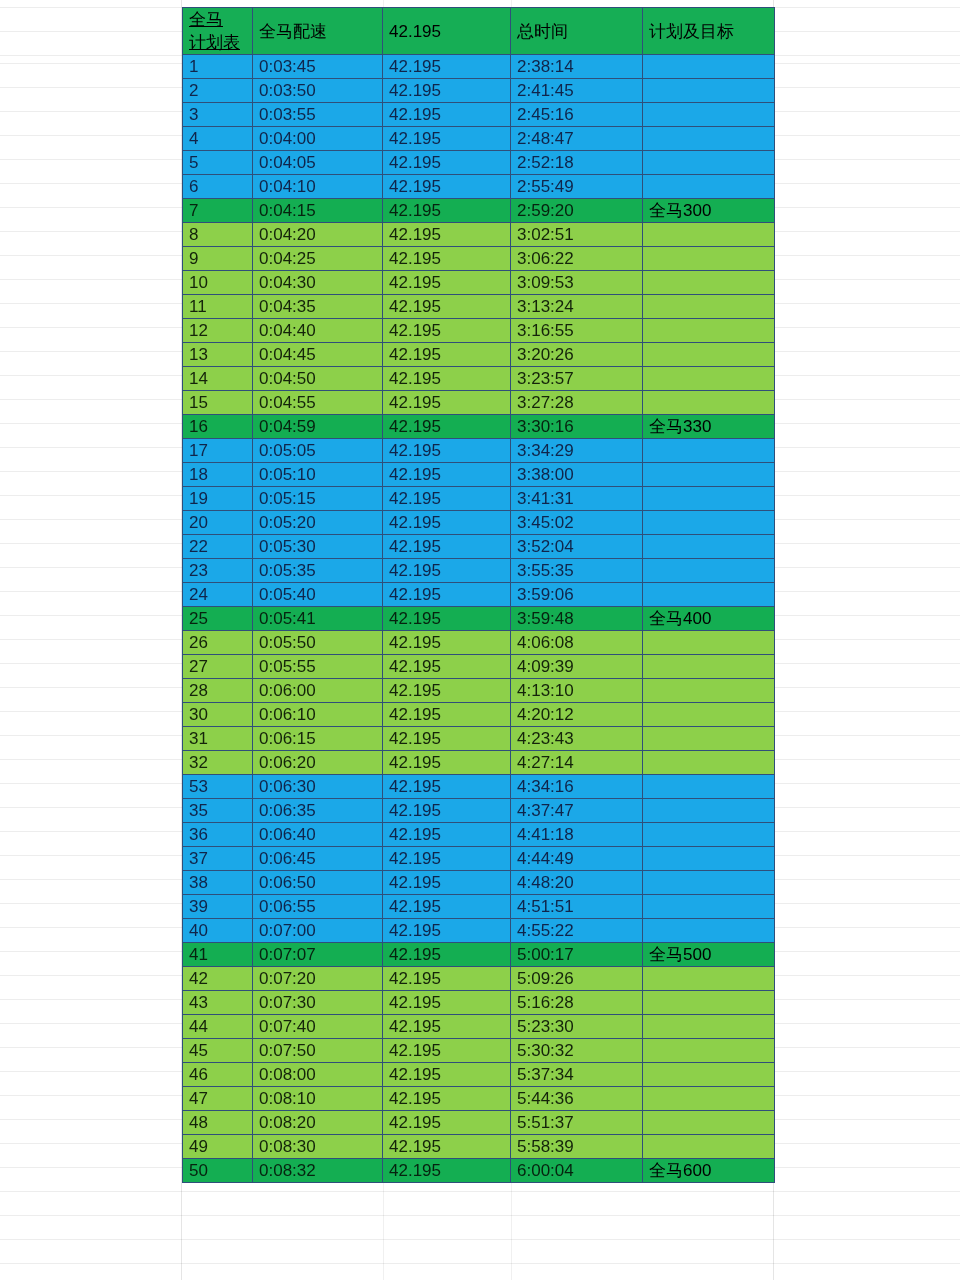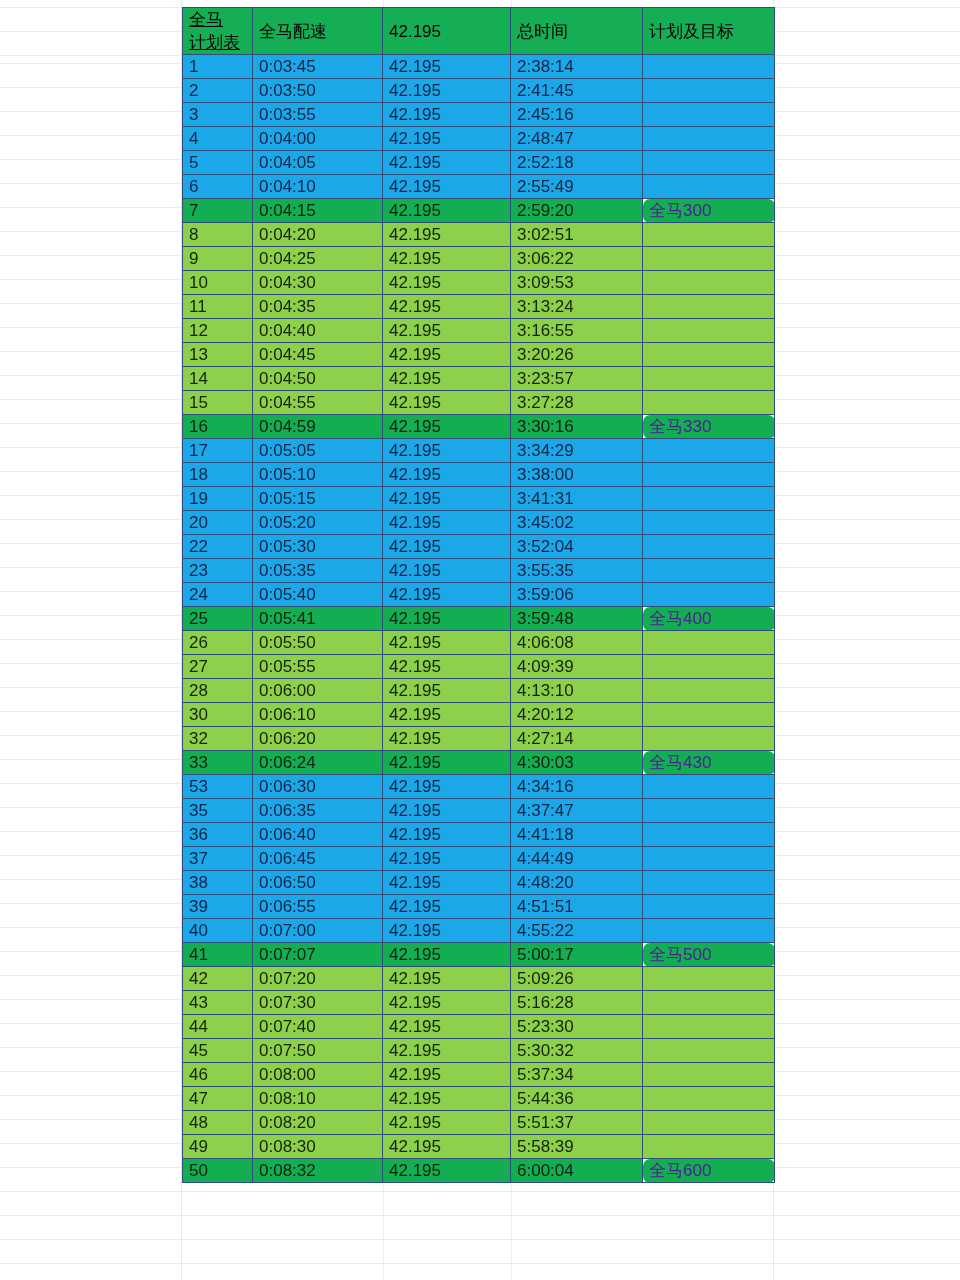--- a/index.html
+++ b/index.html
@@ -93,21 +93,21 @@
     text-align: center;
     padding-left: 0;
     font-weight: bold;
     font-size: 19px;
   }
 
   
   tr.row-blue  td { background: #1BA8E8; color: #10254b; border-color: #1c4a78; }
   tr.row-green td { background: #8DD04A; color: #14240a; border-color: #5f8a33; }
   tr.row-mark  td { background: #14AE52; color: #06230f; border-color: #0e7a3a; }
-  tr.row-mark  td.col-goal { color: #4c1d95; border-radius: 7px; }
+  tr.row-mark  td.col-goal { color: #000000; }
 </style>
 </head>
 <body>
 
 <div id="sheet-bg"></div>
 
 <table id="pace-table">
   <colgroup>
     <col class="col-idx">
     <col class="col-pace">
@@ -318,32 +318,32 @@
         <td class="col-goal"></td>
       </tr>
       <tr class="row-green">
         <td class="col-idx">30</td>
         <td class="col-pace">0:06:10</td>
         <td class="col-dist">42.195</td>
         <td class="col-total">4:20:12</td>
         <td class="col-goal"></td>
       </tr>
       <tr class="row-green">
+        <td class="col-idx">31</td>
+        <td class="col-pace">0:06:15</td>
+        <td class="col-dist">42.195</td>
+        <td class="col-total">4:23:43</td>
+        <td class="col-goal"></td>
+      </tr>
+      <tr class="row-green">
         <td class="col-idx">32</td>
         <td class="col-pace">0:06:20</td>
         <td class="col-dist">42.195</td>
         <td class="col-total">4:27:14</td>
         <td class="col-goal"></td>
-      </tr>
-      <tr class="row-mark">
-        <td class="col-idx">33</td>
-        <td class="col-pace">0:06:24</td>
-        <td class="col-dist">42.195</td>
-        <td class="col-total">4:30:03</td>
-        <td class="col-goal">全马430</td>
       </tr>
       <tr class="row-blue">
         <td class="col-idx">53</td>
         <td class="col-pace">0:06:30</td>
         <td class="col-dist">42.195</td>
         <td class="col-total">4:34:16</td>
         <td class="col-goal"></td>
       </tr>
       <tr class="row-blue">
         <td class="col-idx">35</td>

